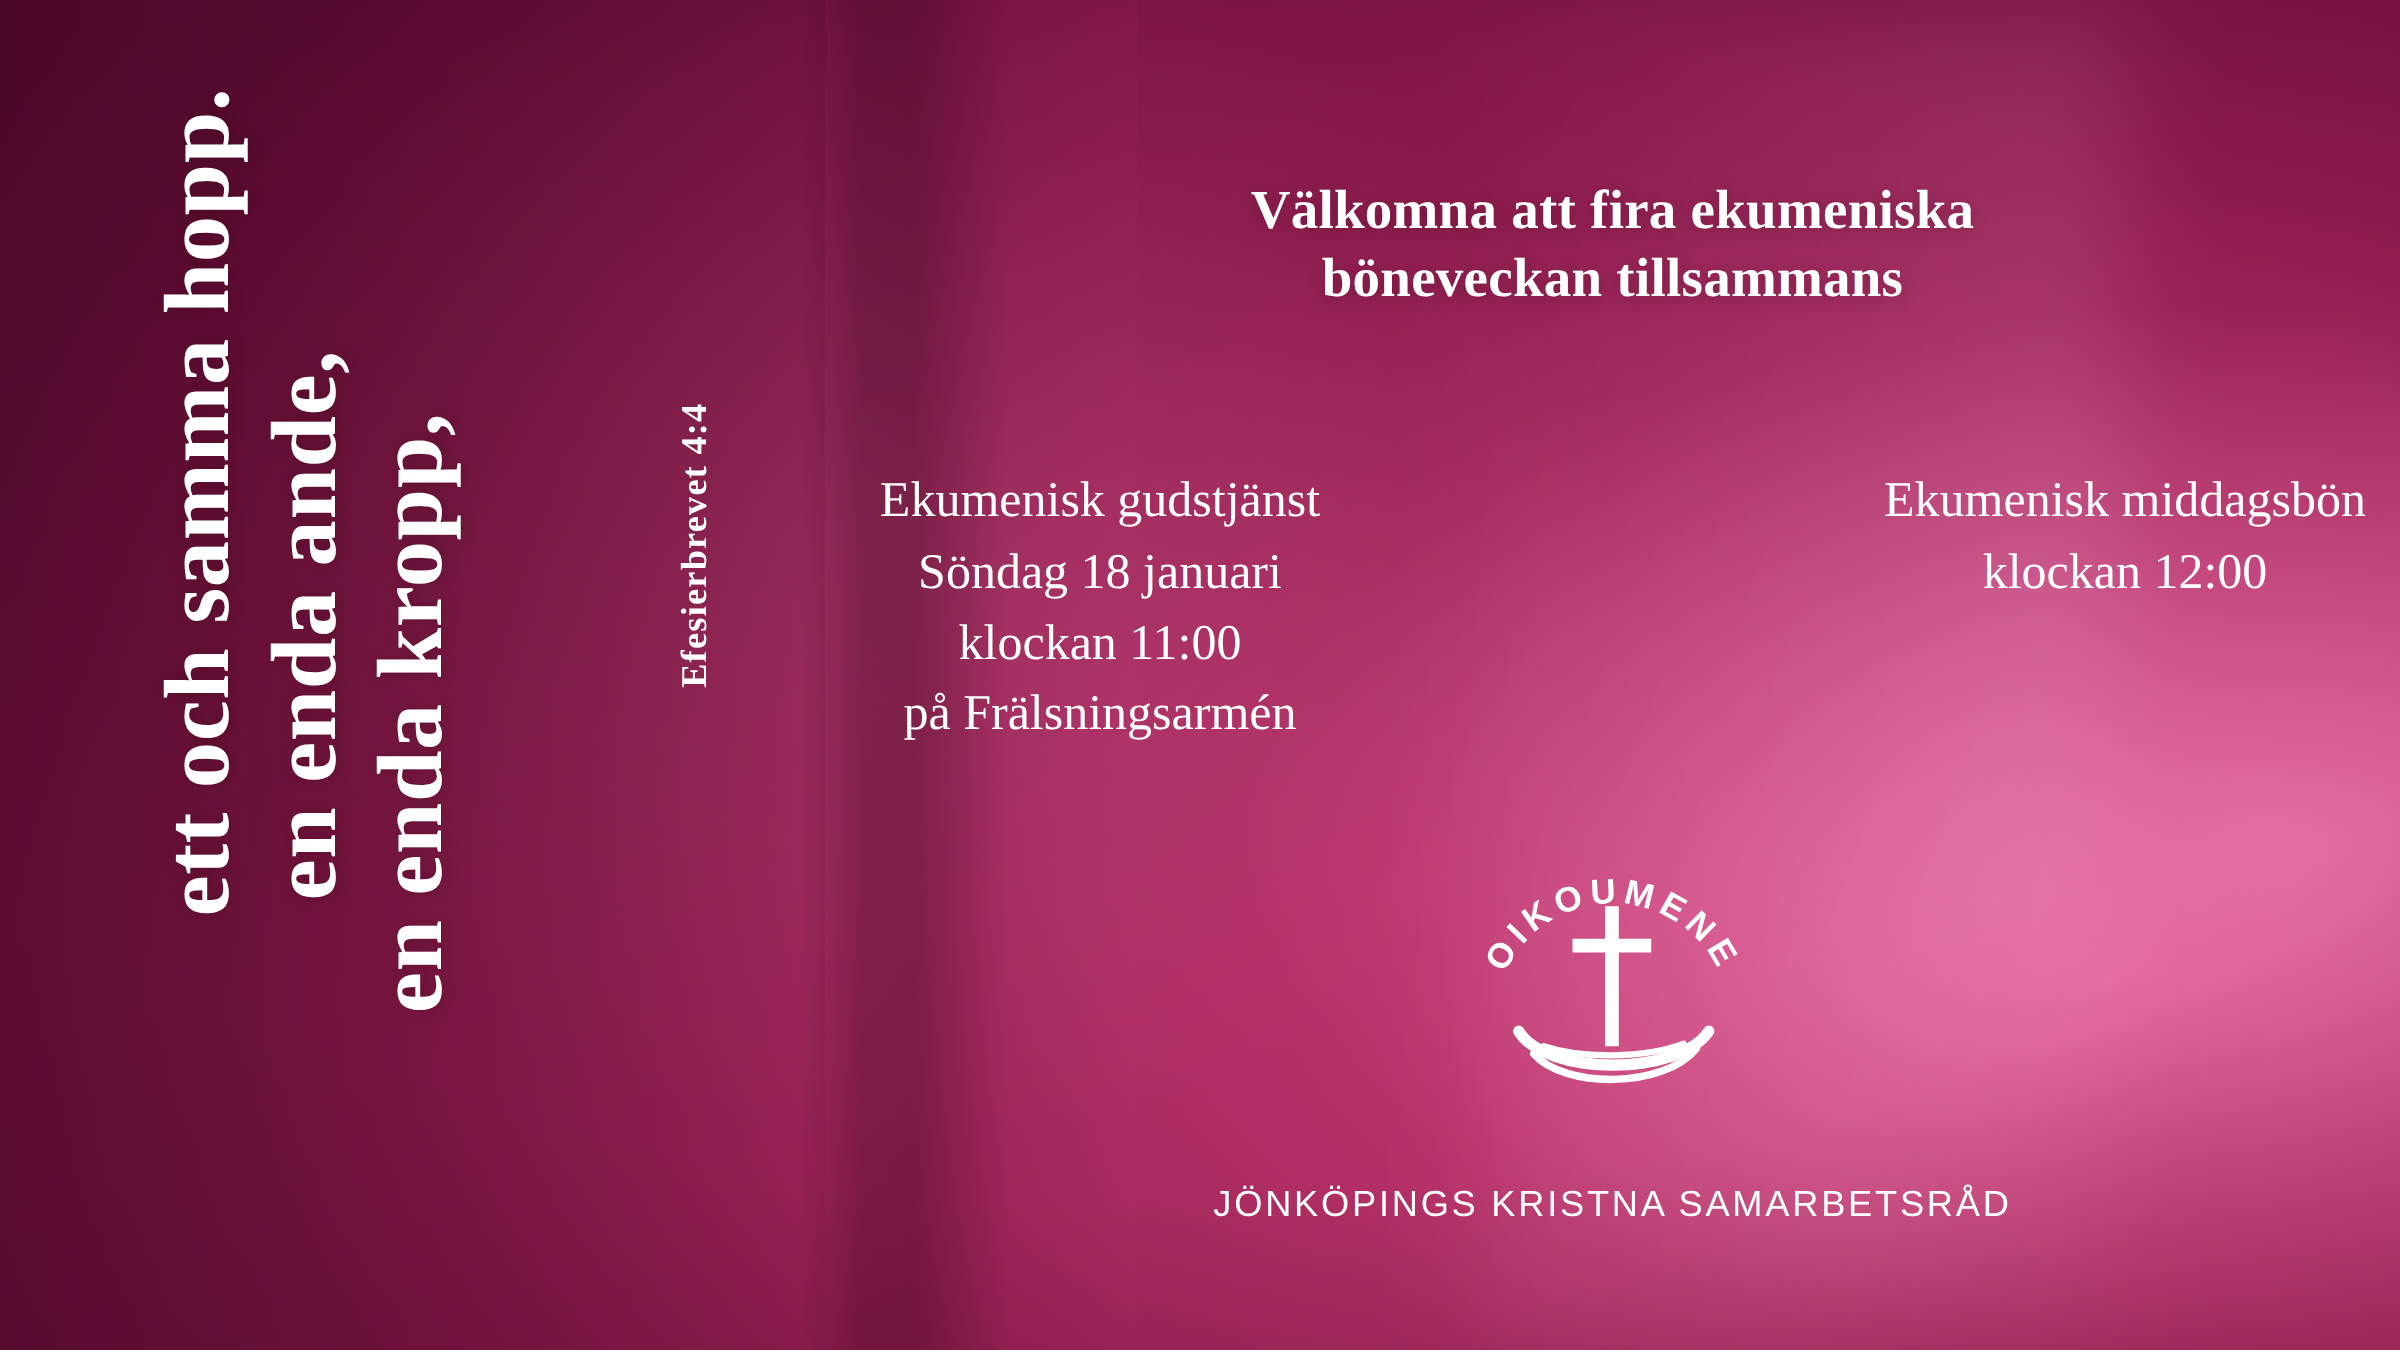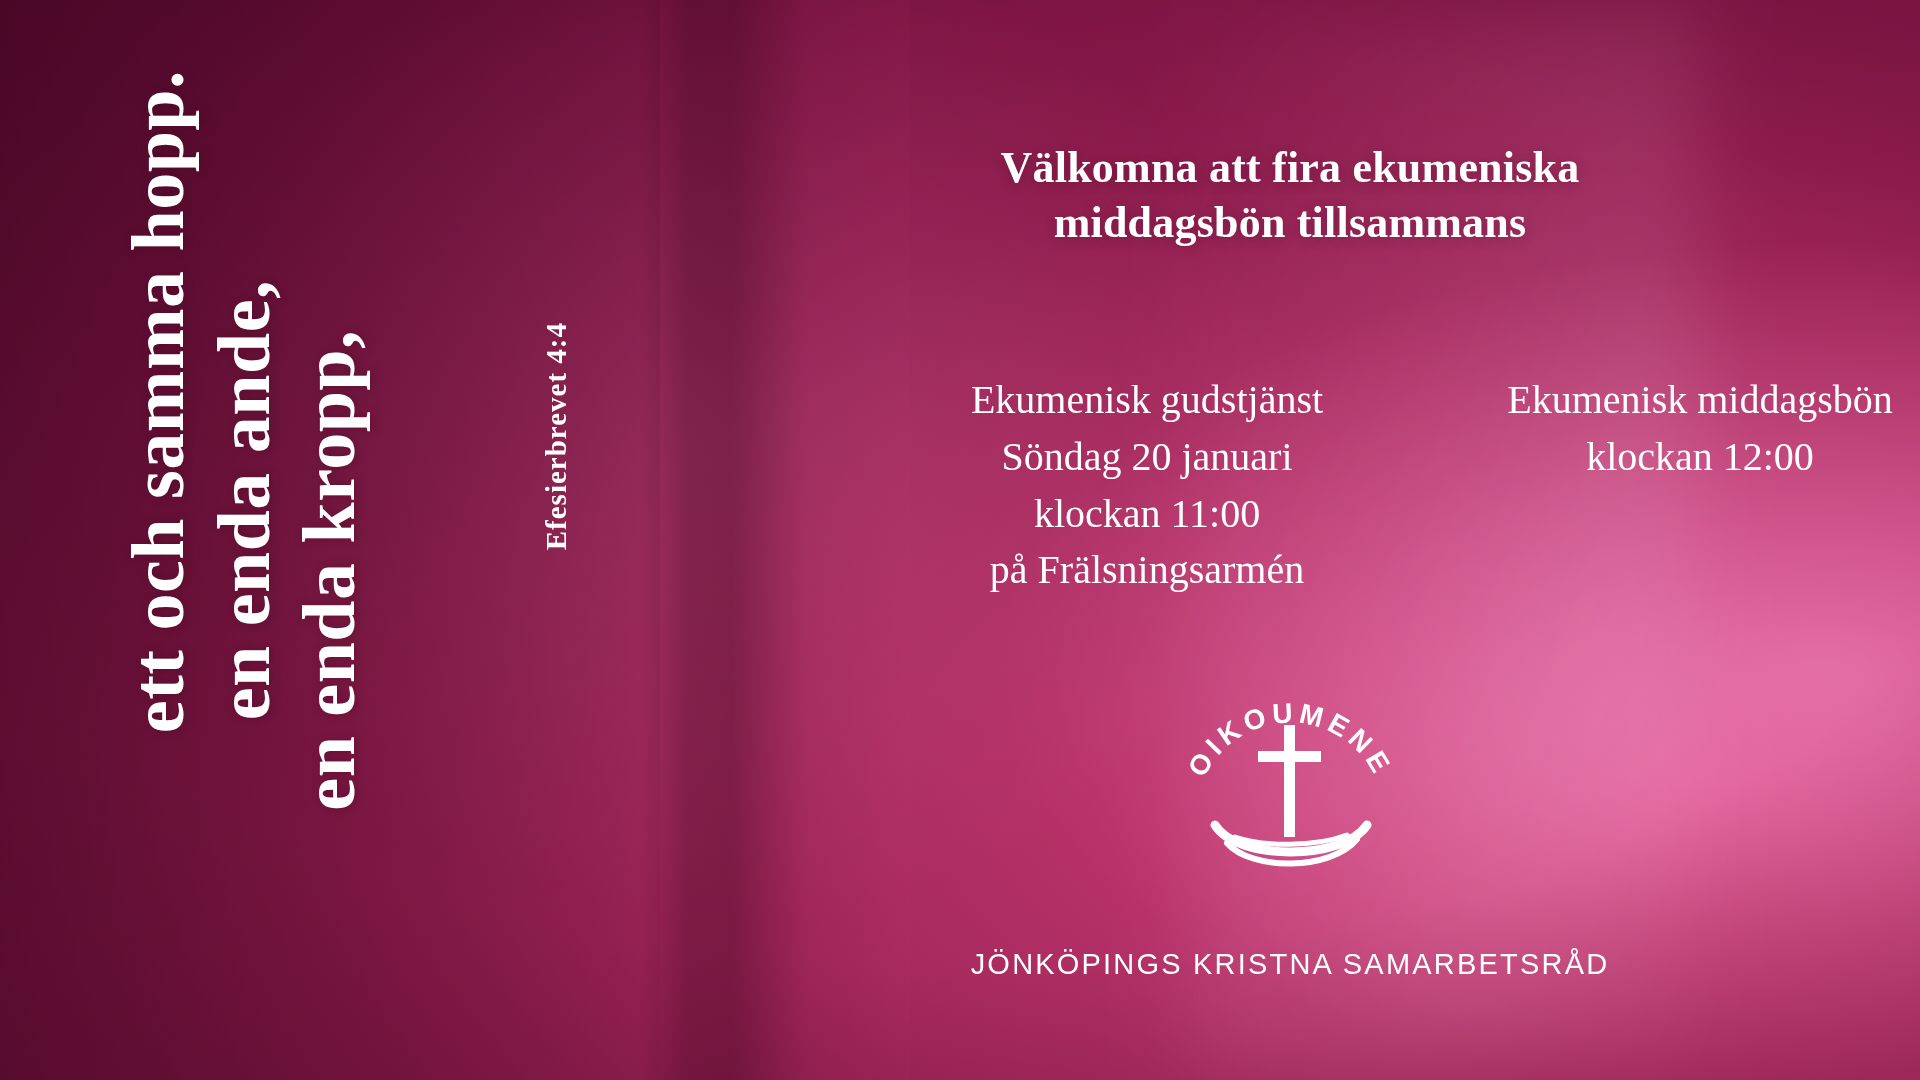--- a/index.html
+++ b/index.html
@@ -156,21 +156,21 @@
     letter-spacing: 0.2px;
     text-shadow: 0 2px 12px rgba(60,3,28,0.30);
   }
 
   .events {
     position: absolute;
     top: 372px;
     left: 0;
     width: 100%;
     display: flex;
-    justify-content: flex-end;
+    justify-content: space-between;
     gap: 113px;
   }
   .event {
     width: 440px;
     font-family: "Liberation Serif", serif;
     font-size: 40px;
     line-height: 1.42;
     font-weight: normal;
   }
   .event .ev-title { display: block; }
@@ -219,28 +219,28 @@
       <div class="verse-line l2">en enda ande,</div>
       <div class="verse-line l3">ett och samma hopp.</div>
     </div>
     <div class="verse-ref">Efesierbrevet 4:4</div>
   </div>
 
   <div class="content">
 
     <div class="headline">
       <div>Välkomna att fira ekumeniska</div>
-      <div>middagsbön tillsammans</div>
+      <div>böneveckan tillsammans</div>
     </div>
 
     <div class="events">
 
       <div class="event">
         <span class="ev-title">Ekumenisk gudstjänst</span>
-        <span class="ev-date">Söndag 20 januari</span>
+        <span class="ev-date">Söndag 18 januari</span>
         <span class="ev-time">klockan 11:00</span>
         <span class="ev-place">på Frälsningsarmén</span>
       </div>
 
       <div class="event">
         <span class="ev-title">Ekumenisk middagsbön</span>
         <span class="ev-time">klockan 12:00</span>
       </div>
 
     </div>

